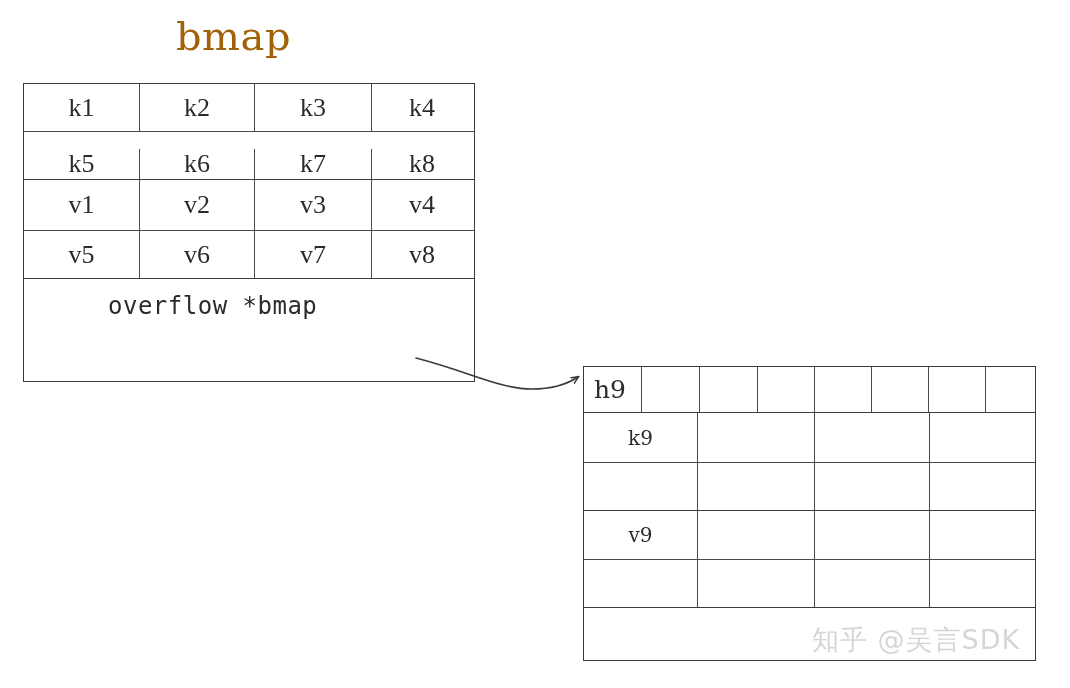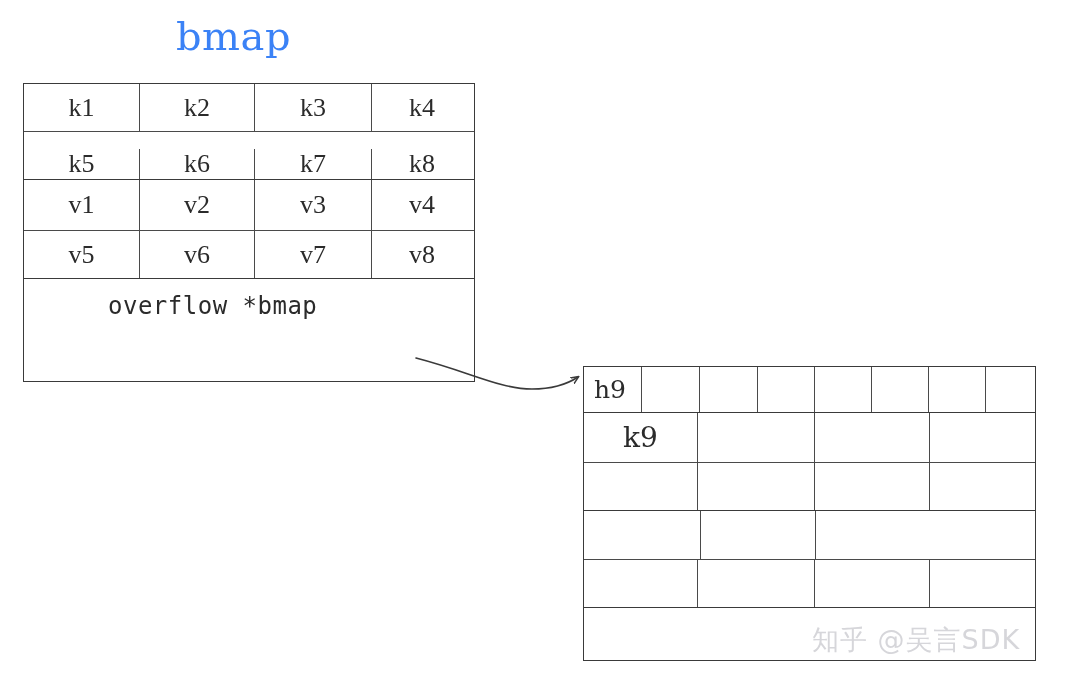--- a/index.html
+++ b/index.html
@@ -57,21 +57,21 @@
   }
 
   
   #title-bmap {
     position: absolute;
     left: 176px;
     top: 16px;
     font-family: "DejaVu Serif", serif;
     font-size: 40px;
     letter-spacing: 0.5px;
-    color: #3b82f6;
+    color: #a16207;
     line-height: 1;
   }
 
   
   #left-table {
     left: 23px;
     top: 83px;
     width: 452px;
     height: 299px;
   }
@@ -112,21 +112,21 @@
   #right-table .v-row-1  { height: 49px; }
   #right-table .v-row-2  { height: 48px; }
   #right-table .ovf-row  { height: 51px; }
 
   #right-table .hdr-row .cell {
     font-size: 25px;
     justify-content: flex-start;
     padding-left: 10px;
   }
   #right-table .kv-cell {
-    font-size: 28px;
+    font-size: 20px;
     text-align: center;
   }
   #right-table .ovf-cell {
     width: 100%;
   }
 
   
   #connector {
     position: absolute;
     left: 0; top: 0;
@@ -212,20 +212,21 @@
     </div>
 
     <div class="row k-row-2 sep-below">
       <div class="cell kv-cell vsep" style="width:114px"></div>
       <div class="cell kv-cell vsep" style="width:117px"></div>
       <div class="cell kv-cell vsep" style="width:115px"></div>
       <div class="cell kv-cell last" style="width:104px"></div>
     </div>
 
     <div class="row v-row-1 thin-below">
+      <div class="cell kv-cell vsep" style="width:114px">v9</div>
       <div class="cell kv-cell vsep" style="width:117px"></div>
       <div class="cell kv-cell vsep" style="width:115px"></div>
       <div class="cell kv-cell last" style="width:104px"></div>
     </div>
 
     <div class="row v-row-2 sep-below">
       <div class="cell kv-cell vsep" style="width:114px"></div>
       <div class="cell kv-cell vsep" style="width:117px"></div>
       <div class="cell kv-cell vsep" style="width:115px"></div>
       <div class="cell kv-cell last" style="width:104px"></div>

